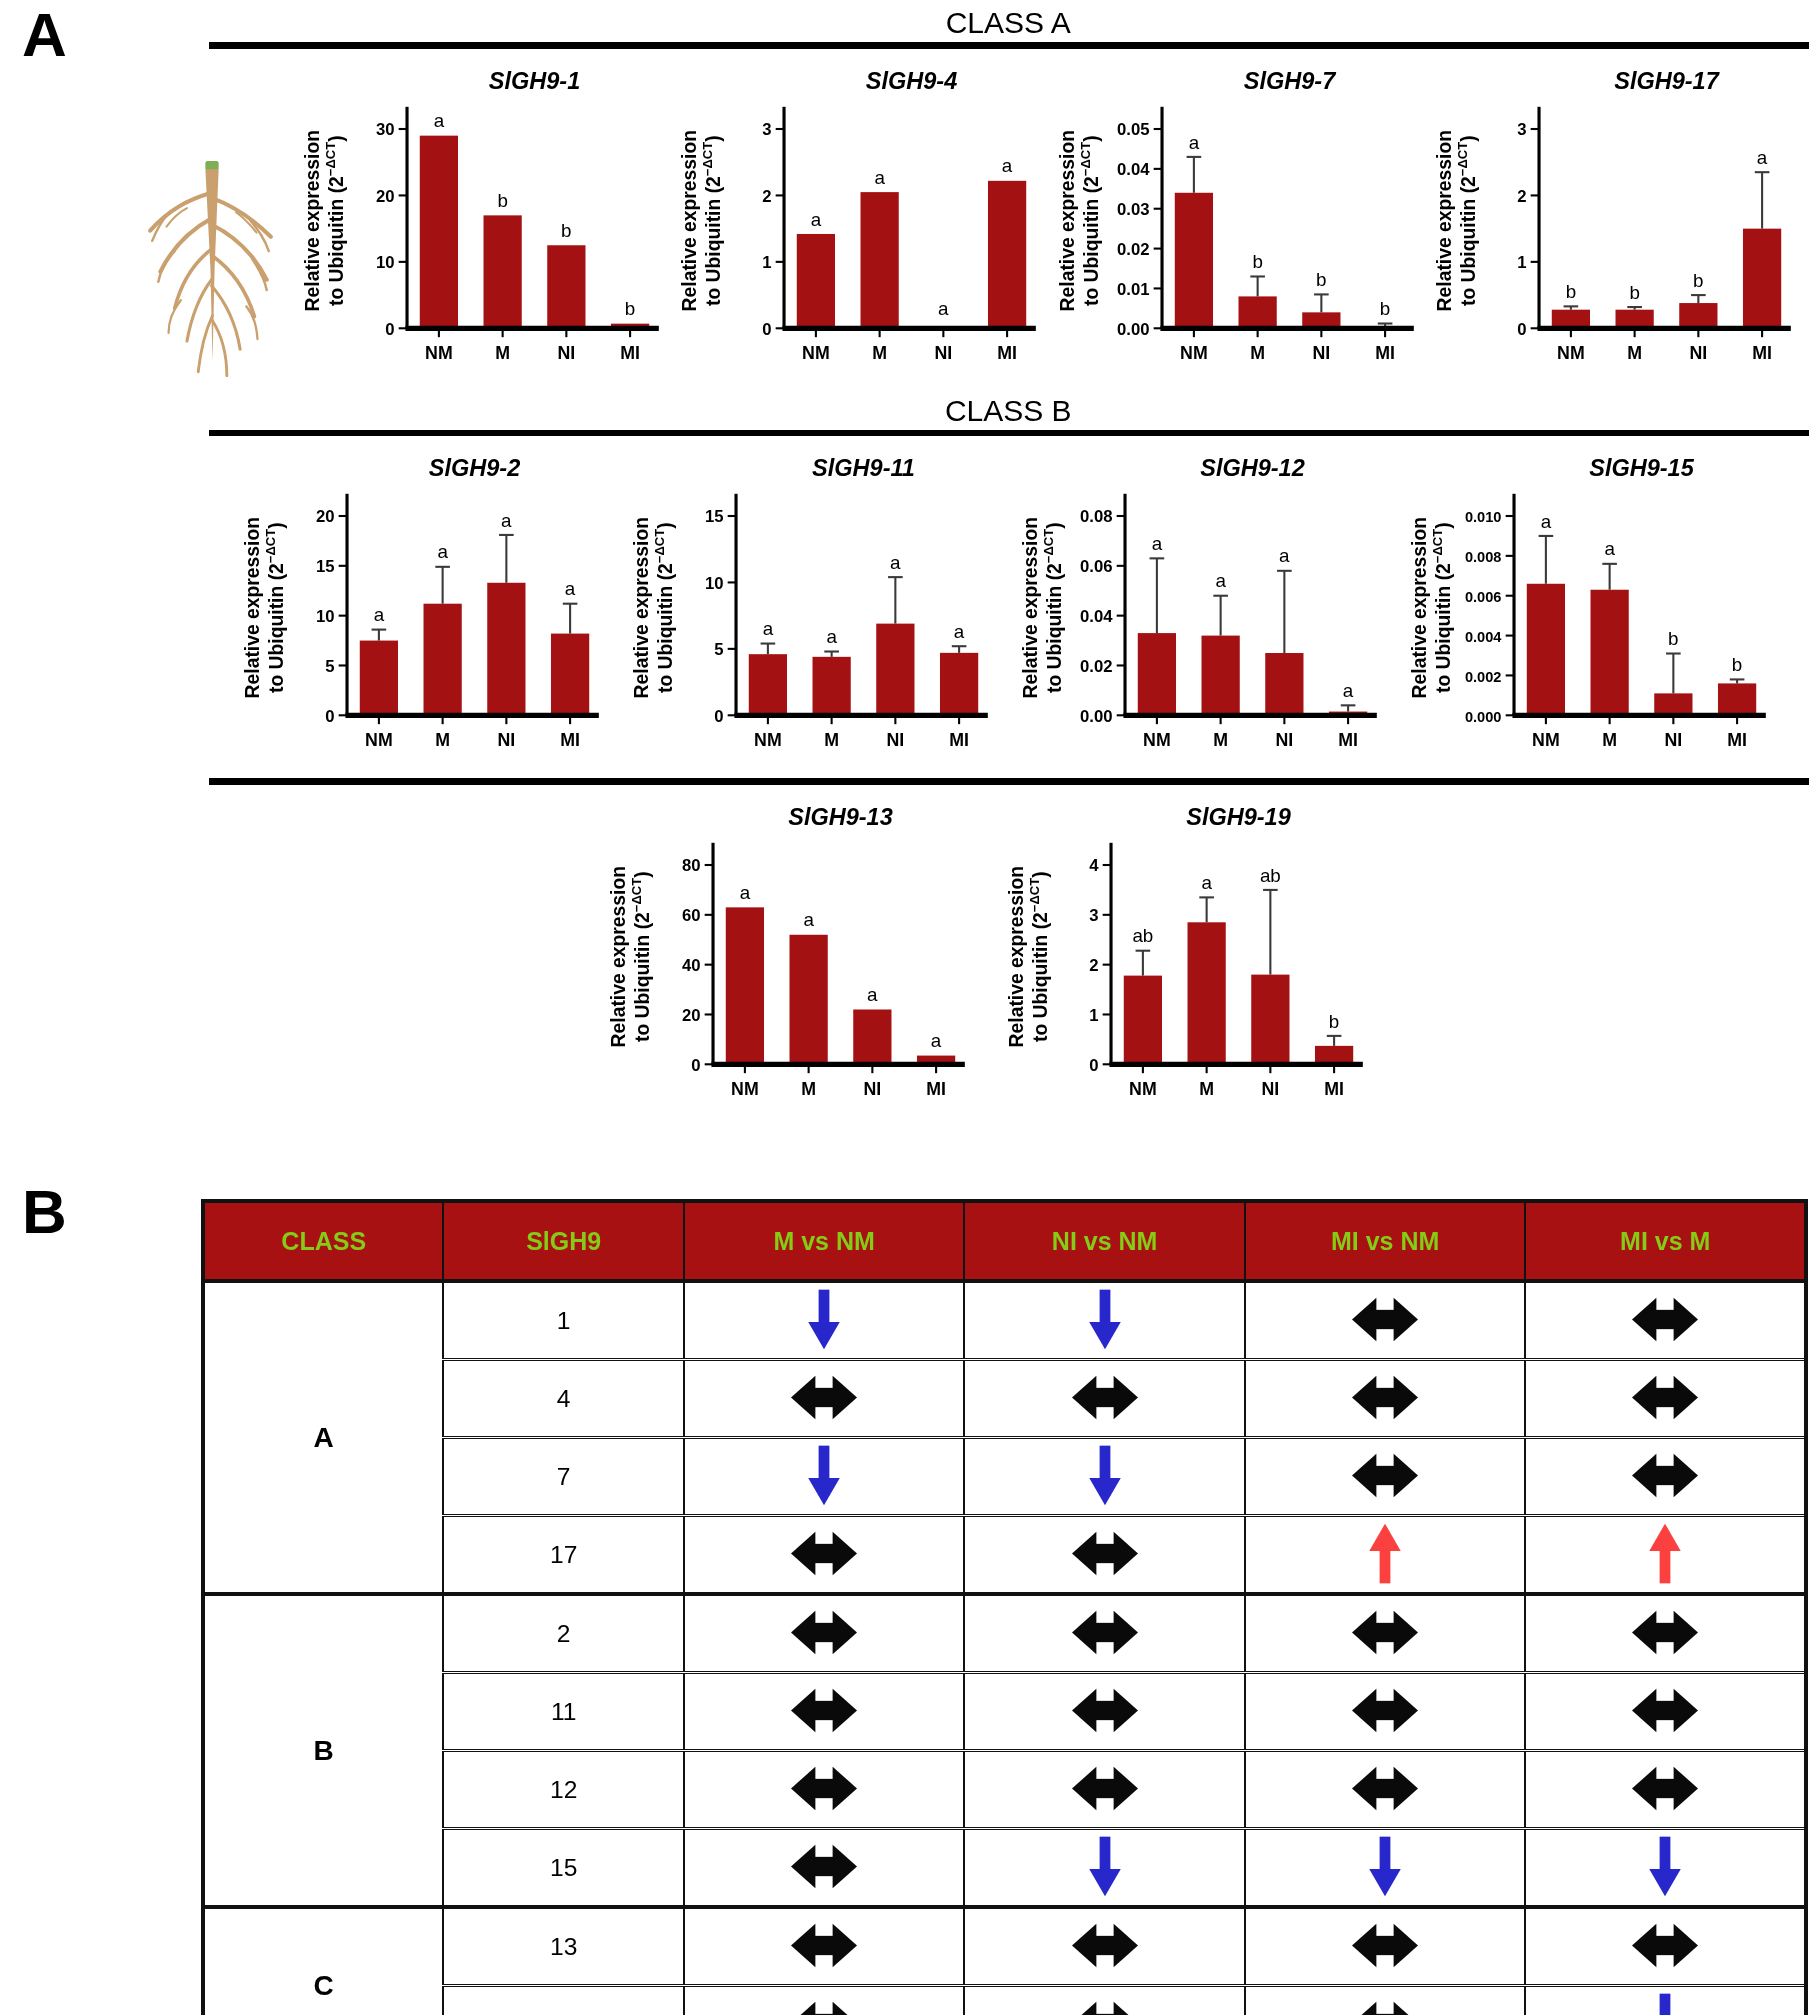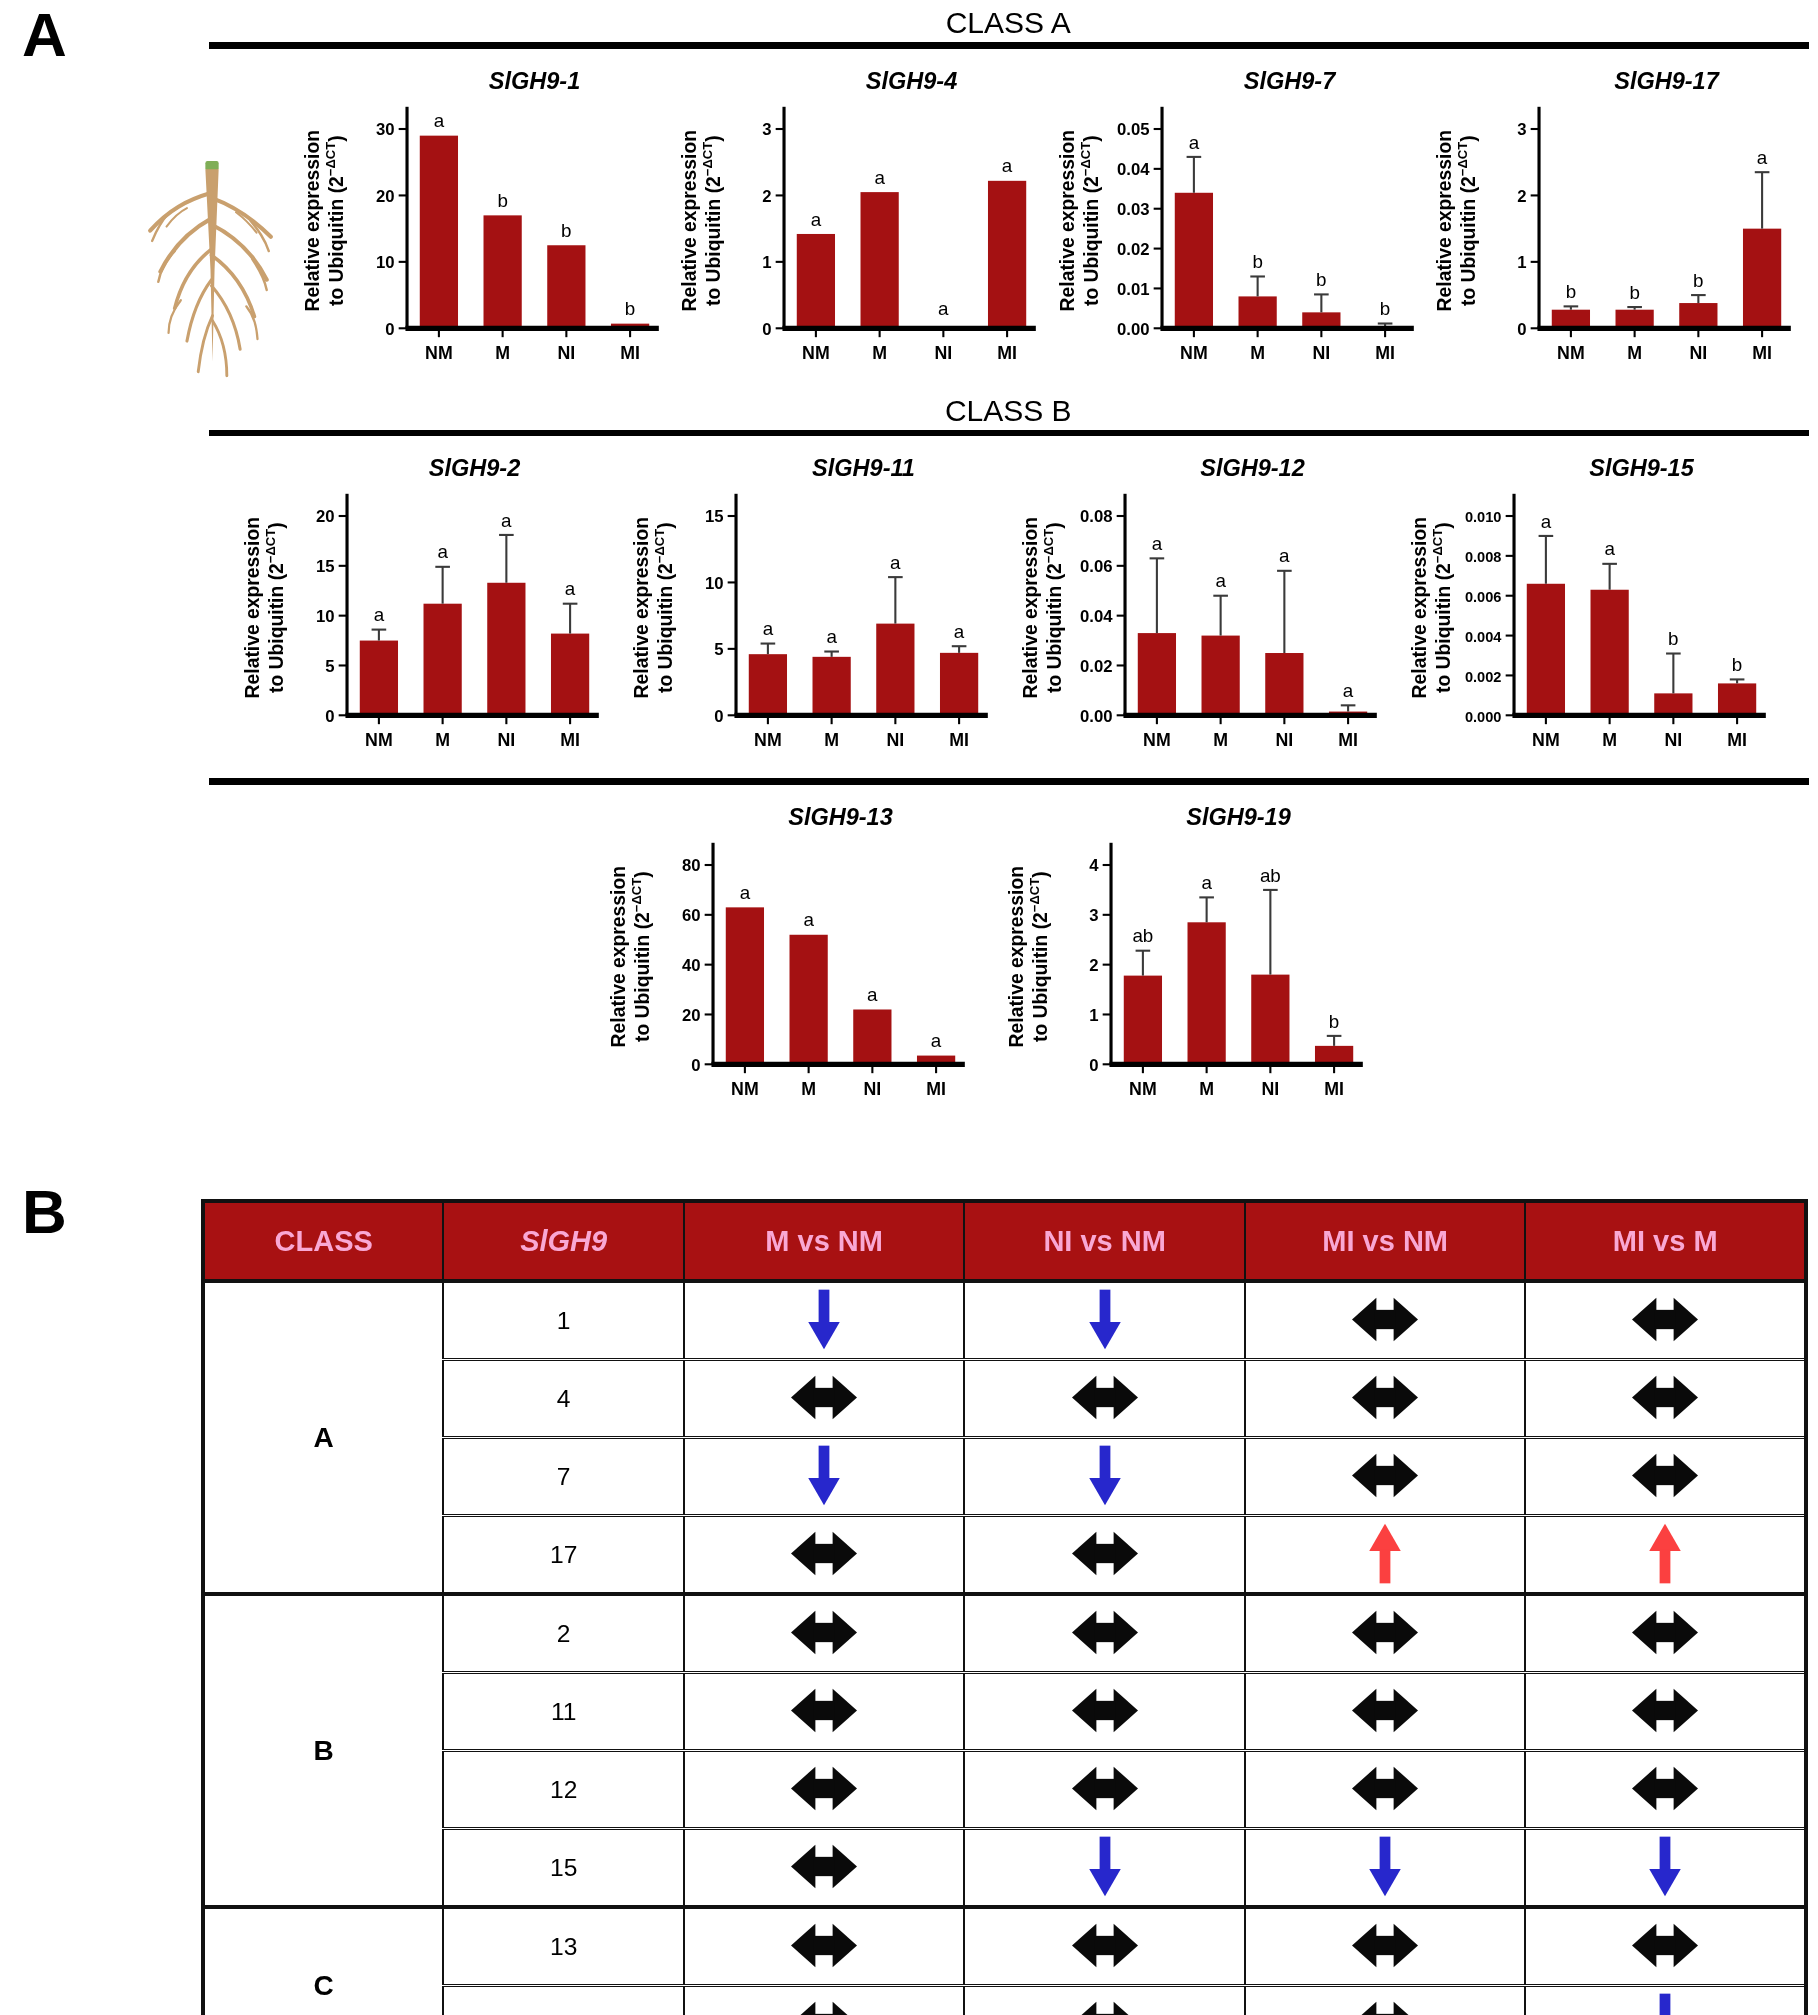--- a/index.html
+++ b/index.html
@@ -11,27 +11,27 @@
   #rootwrap{position:absolute;left:112px;top:157px;width:199px;height:225px;}
   .section{margin-bottom:23px;}
   .section-title{text-align:center;font-size:30px;font-weight:400;color:#000;height:39px;line-height:39px;margin-left:209px;margin-right:10.5px;}
   .section-line{height:6.8px;background:#000;margin-left:209px;margin-right:9.4px;}
   .charts-row{display:flex;align-items:flex-start;margin-top:15.7px;justify-content:center;}
   .row-a{padding-left:290px;column-gap:5.2px;}
   .row-b{padding-left:204px;column-gap:30px;gap:17px;}
   .row-c{justify-content:center;column-gap:26px;padding-left:167px;}
   #panelB{position:absolute;top:1199px;left:201px;}
   #summary-table{border-collapse:collapse;table-layout:fixed;width:1607px;border:4.2px solid #111;}
-  #summary-table th{background:#A81112;color:#f9a8d4;font-size:29px;font-weight:700;height:74px;border:2.1px solid #111;border-bottom:4.7px solid #111;text-align:center;vertical-align:middle;}
+  #summary-table th{background:#A81112;color:#84cc16;font-size:25px;font-weight:700;height:74px;border:2.1px solid #111;border-bottom:4.7px solid #111;text-align:center;vertical-align:middle;}
   #summary-table td{border:2.1px solid #111;height:73px;text-align:center;vertical-align:middle;background:#fff;}
   #summary-table td.gene{font-size:24.6px;font-weight:400;color:#000;}
   #summary-table td.cls{font-size:28px;font-weight:700;color:#000;}
   #summary-table tr.sep td{border-top:3.7px double #111;}
   #summary-table tr.gstart td{border-top:4.7px solid #111;}
-  th.italic-hdr{font-style:italic;}
+  th.italic-hdr{}
   svg text{font-family:"Liberation Sans",sans-serif;}
 </style>
 </head>
 <body>
 
 <div class="panel-label" id="labelA">A</div>
 
 <div id="panelA">
     <div class="section">
       <div class="section-title">CLASS A</div>

